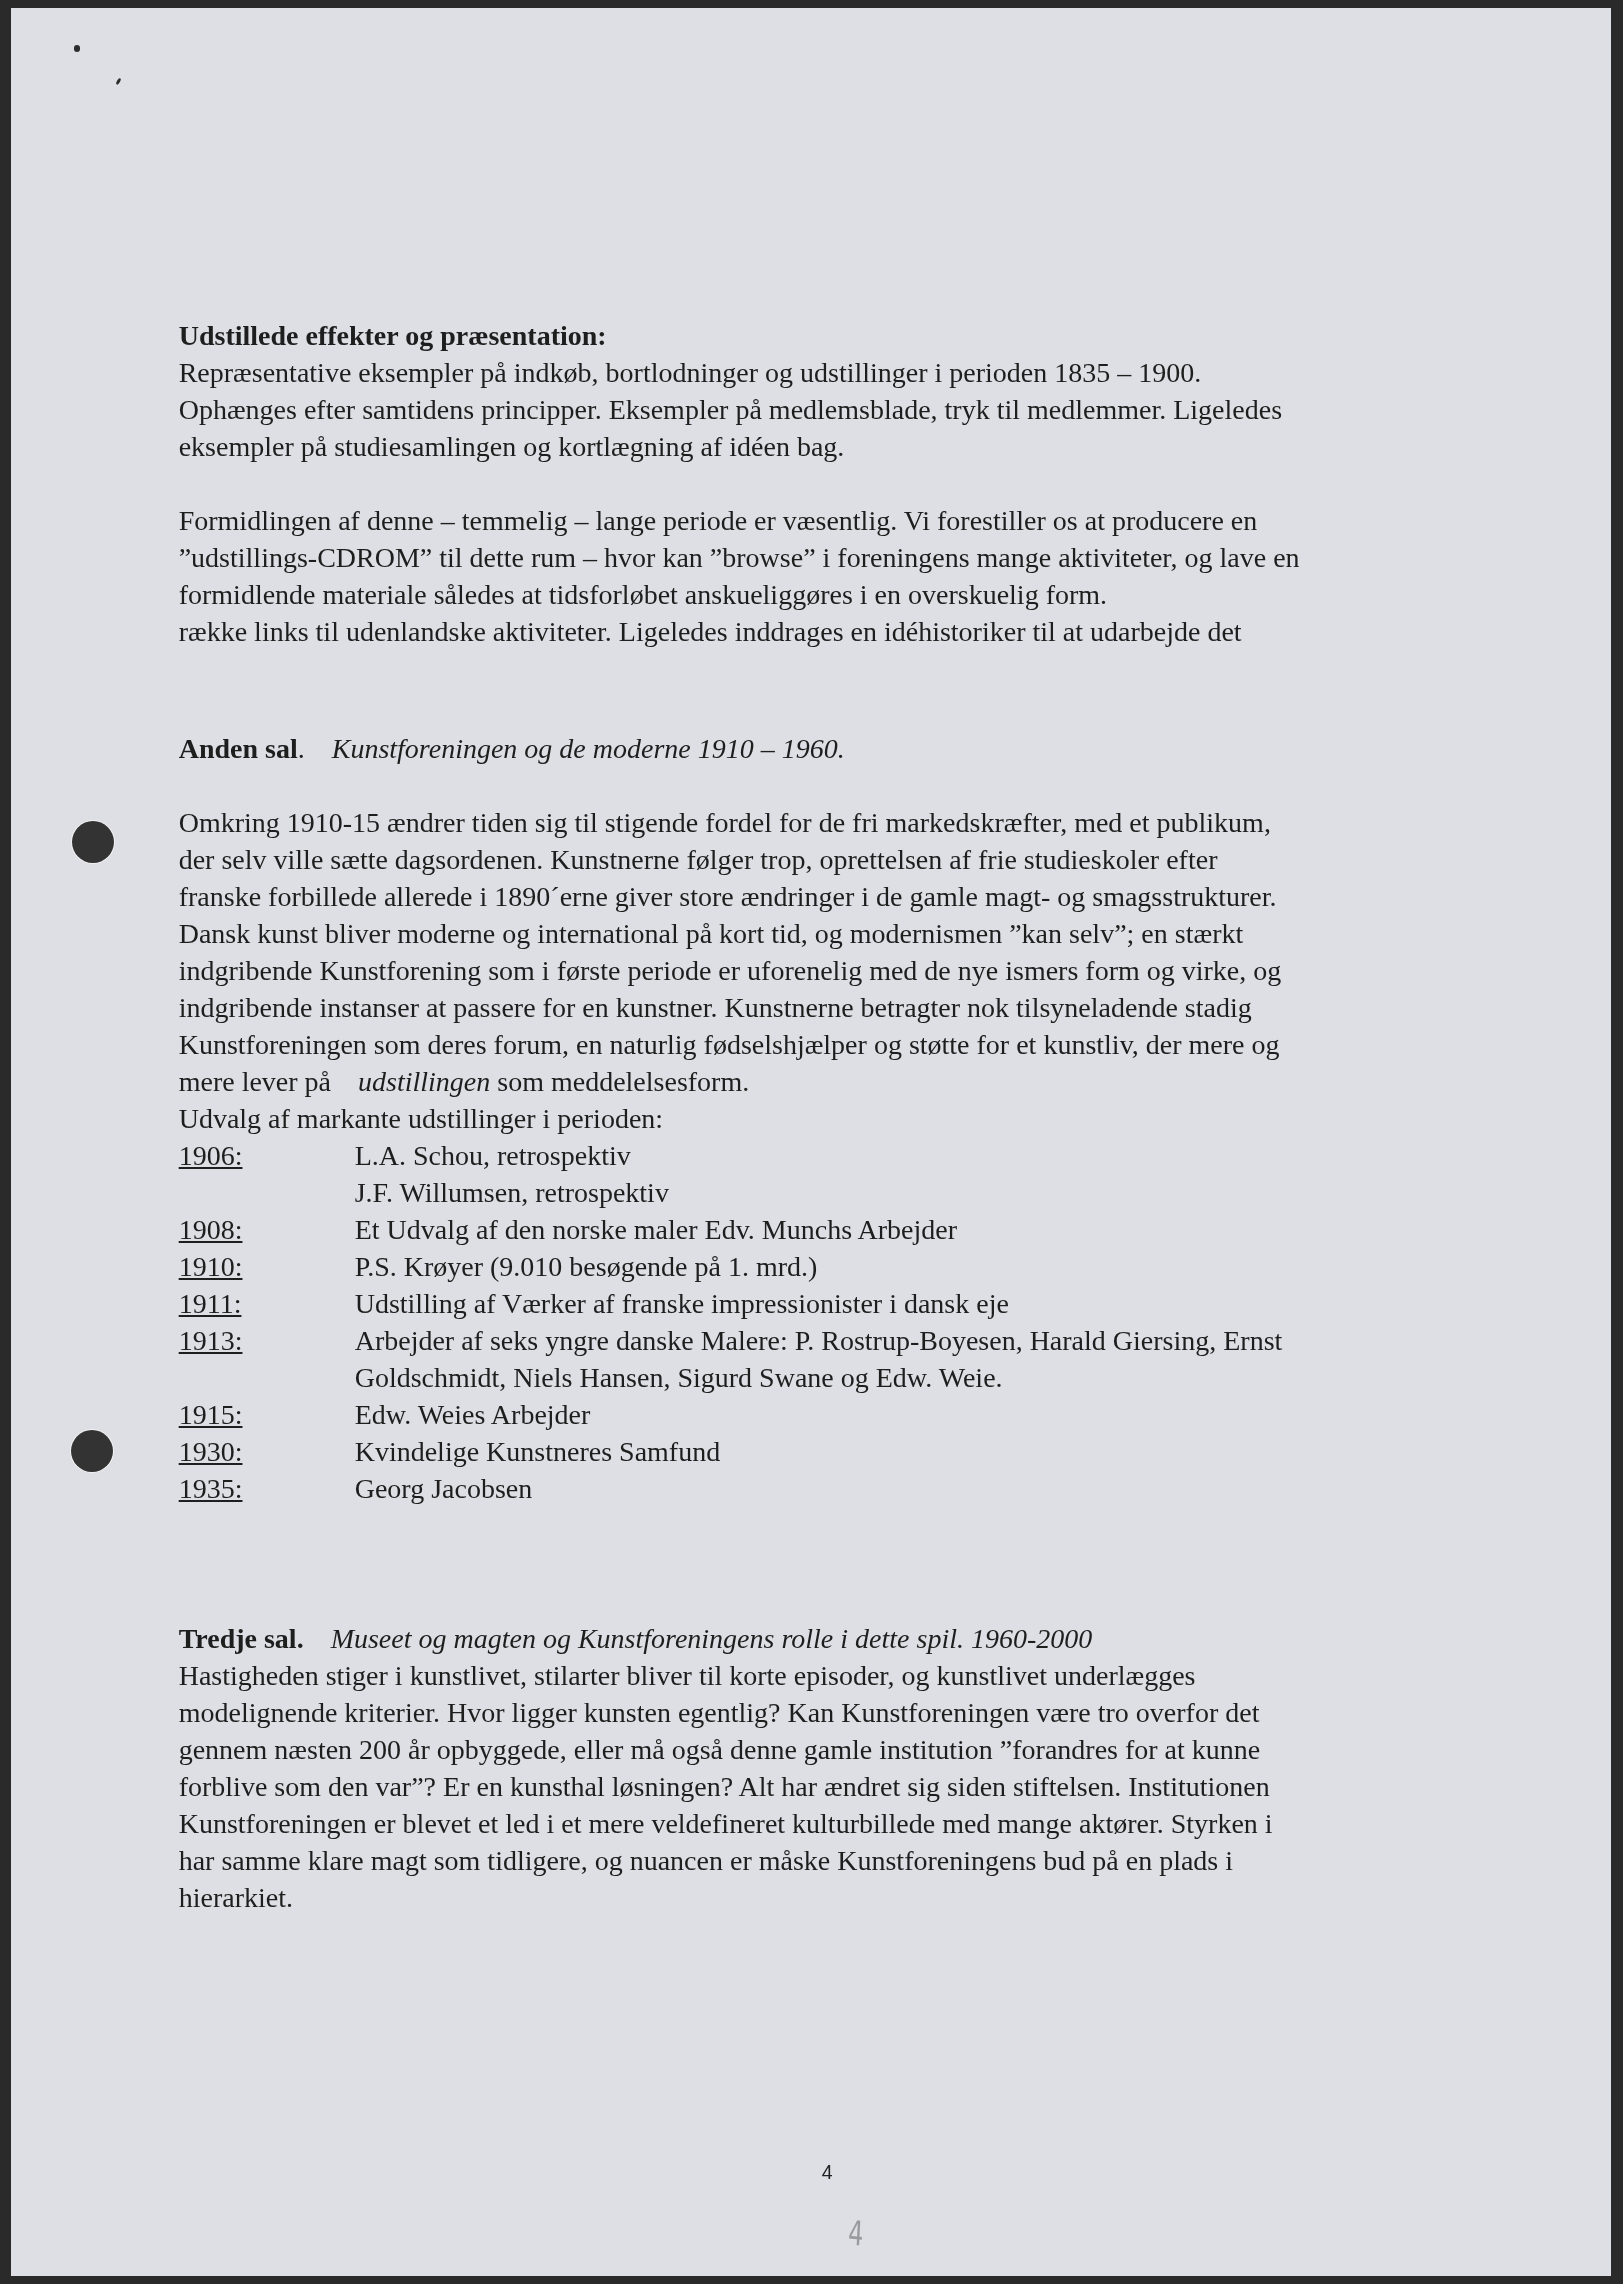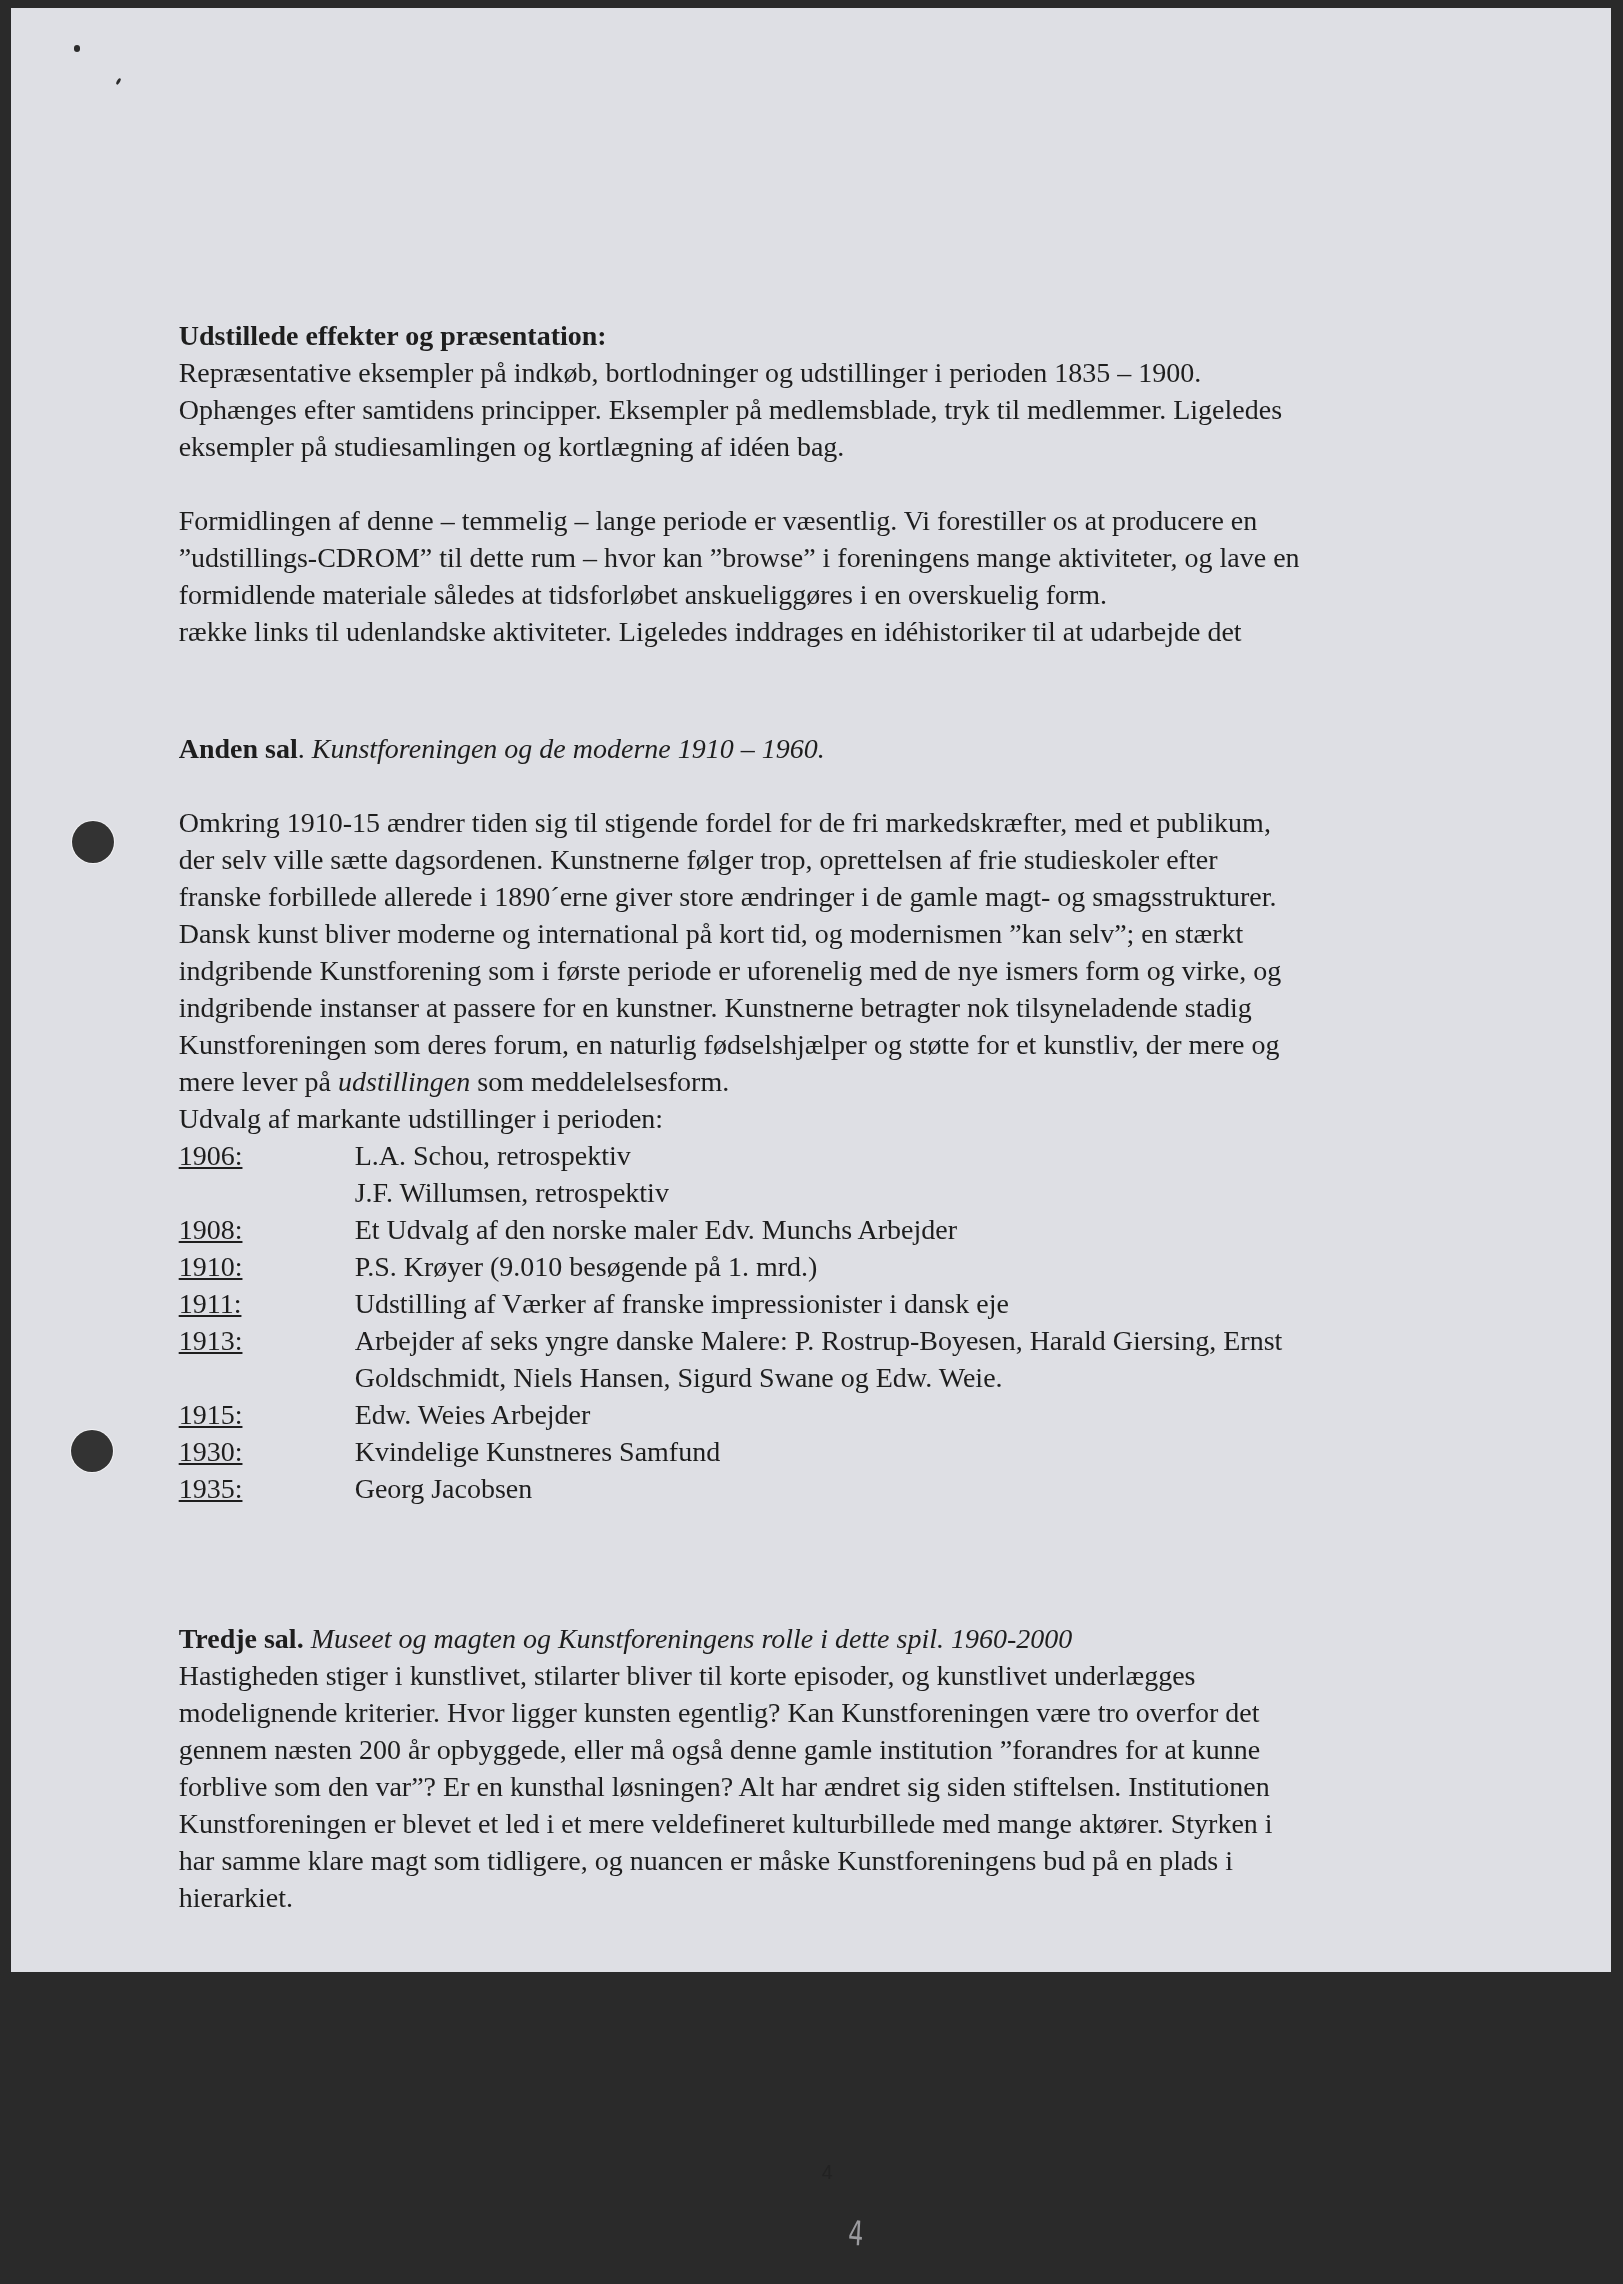--- a/index.html
+++ b/index.html
@@ -7,29 +7,29 @@
     width: 1624px; height: 2284px;
     background: #2a2a2a;
     position: relative;
     overflow: hidden;
     font-family: "Liberation Serif", "DejaVu Serif", serif;
     color: #1e1e1e;
   }
   .page {
     position: absolute;
     left: 10.7px; top: 7.8px;
-    width: 1600px; height: 1964px;
+    width: 1600px; height: 2268px;
     background: #dedfe4;
   }
   .mark { position: absolute; background: #2c2c2c; border-radius: 50%; }
   .hole { position: absolute; width: 42px; height: 42px; border-radius: 50%; background: #333; box-shadow: 0 0 0 1px #f2f2f4; }
   .block { position: absolute; left: 168px; font-size: 28px; line-height: 37px; white-space: nowrap; }
   .line { display: block; height: 37px; }
   .b { font-weight: bold; }
-  .i { font-style: italic; }
+  .i { font-style: italic; margin-left: 20px; }
   .list-row { display: block; height: 37px; position: relative; }
   .list-year { position: absolute; left: 0; text-decoration: underline; }
   .list-text { position: absolute; left: 176px; }
   .pagenum { position: absolute; left: 811px; top: 2153px; font-family: "Liberation Sans", sans-serif; font-size: 19.5px; color: #222; }
   .handnum { position: absolute; left: 834px; top: 2205px; font-family: "DejaVu Sans", sans-serif; font-size: 34px; color: #9a9a9e; transform: scaleX(0.7) rotate(4deg); }
 </style>
 </head>
 <body>
 
 <div class="page">

